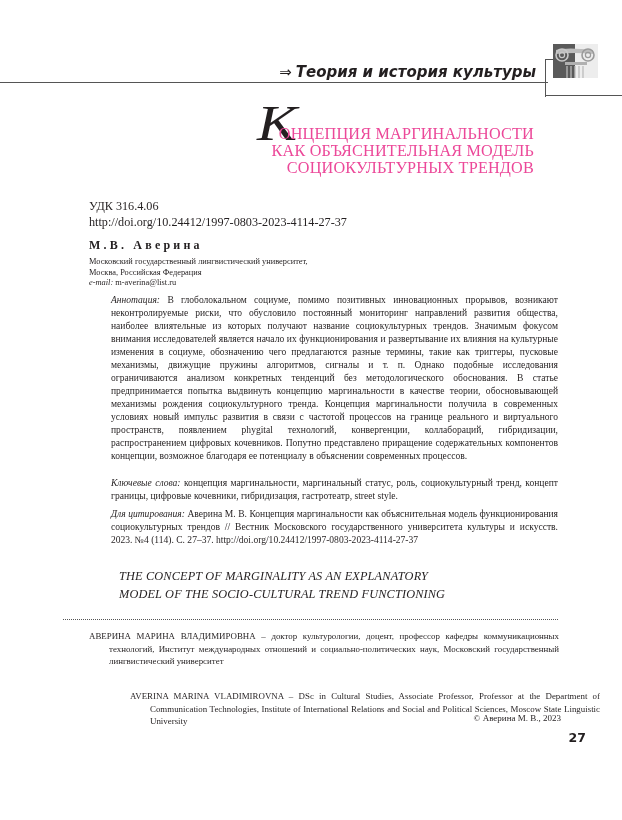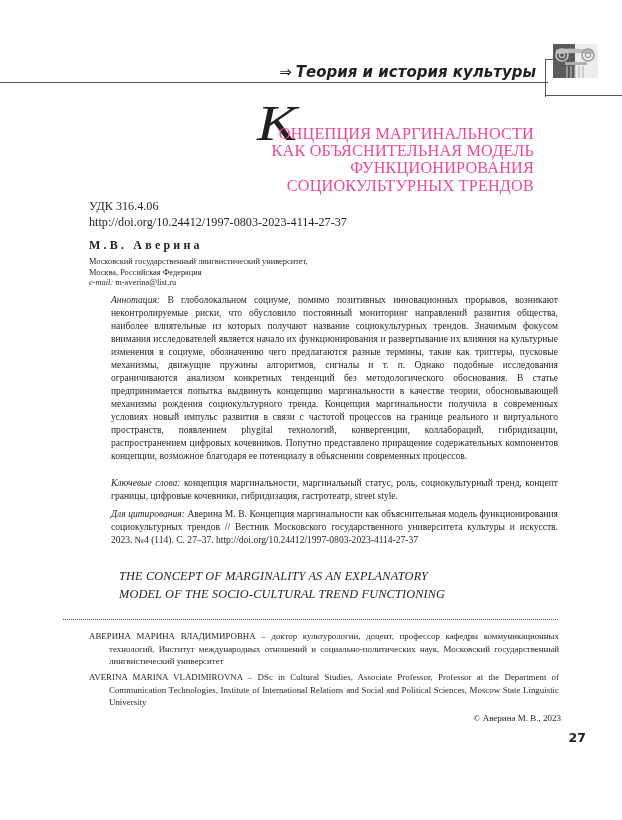--- a/index.html
+++ b/index.html
@@ -34,21 +34,21 @@
   .abstract { top: 293px; }
   .keywords { top: 476px; }
   .citation { top: 507px; }
 
   .en-title { position: absolute; left: 111px; top: 568px; font-style: italic; font-size: 12.3px; line-height: 17.5px; letter-spacing: 0.15px; margin-left: 8px; }
 
   .dotted-rule { position: absolute; left: 63px; top: 619px; width: 495px; border-top: 1px dotted #555; }
 
   .bio { position: absolute; left: 89px; width: 470px; font-size: 8.9px; line-height: 12.7px; text-indent: -20px; padding-left: 20px; box-sizing: border-box; text-align: justify; }
   .bio-ru { top: 630px; }
-  .bio-en { top: 671px; }
+  .bio-en { top: 690px; margin-left: 41px; }
   .copyright { position: absolute; right: 61px; top: 713px; font-size: 9px; }
   .page-num { position: absolute; right: 36px; top: 730px; font-family: "DejaVu Sans", sans-serif; font-weight: bold; font-size: 12.5px; }
 </style>
 </head>
 <body>
 
 <div class="header-section">
   <span class="arrow">⇒</span><span>Теория и история культуры</span>
 </div>
 <div class="header-rule"></div>
@@ -69,21 +69,20 @@
     <line x1="22" y1="22" x2="22" y2="34"></line>
       <line x1="26" y1="22" x2="26" y2="34"></line>
     <line x1="30" y1="22" x2="30" y2="34"></line>
   </g>
 </svg>
 
 <div class="title-cap">К</div>
 <div class="title-block">
   <div class="title-line first">ОНЦЕПЦИЯ МАРГИНАЛЬНОСТИ</div>
   <div class="title-line">КАК ОБЪЯСНИТЕЛЬНАЯ МОДЕЛЬ</div>
-  <div class="title-line">ФУНКЦИОНИРОВАНИЯ</div>
   <div class="title-line">СОЦИОКУЛЬТУРНЫХ ТРЕНДОВ</div>
 </div>
 
 <div class="udk">
   <div>УДК 316.4.06</div>
   <div>http://doi.org/10.24412/1997-0803-2023-4114-27-37</div>
 </div>
 <div class="author">М.В. Аверина</div>
 <div class="affil">
   <div>Московский государственный лингвистический университет,</div>

